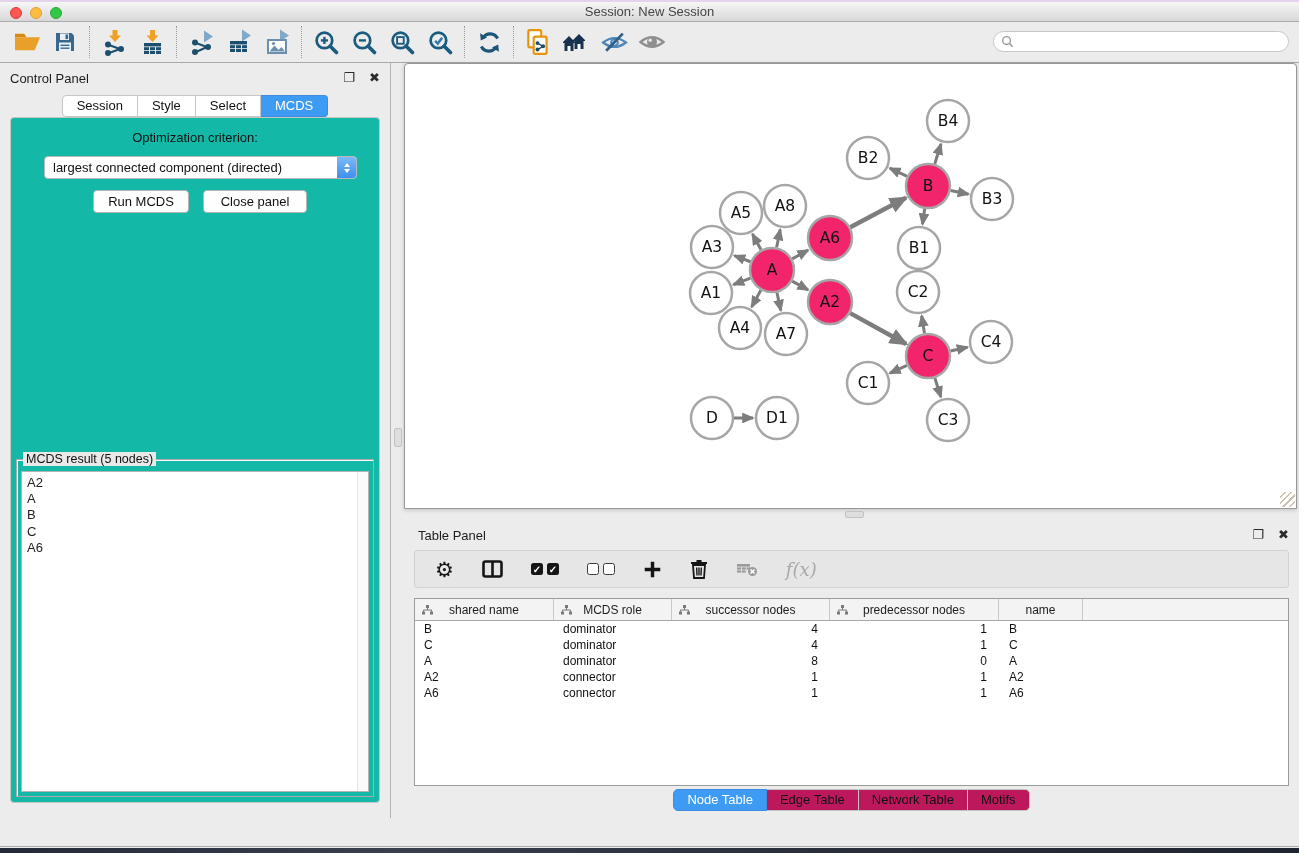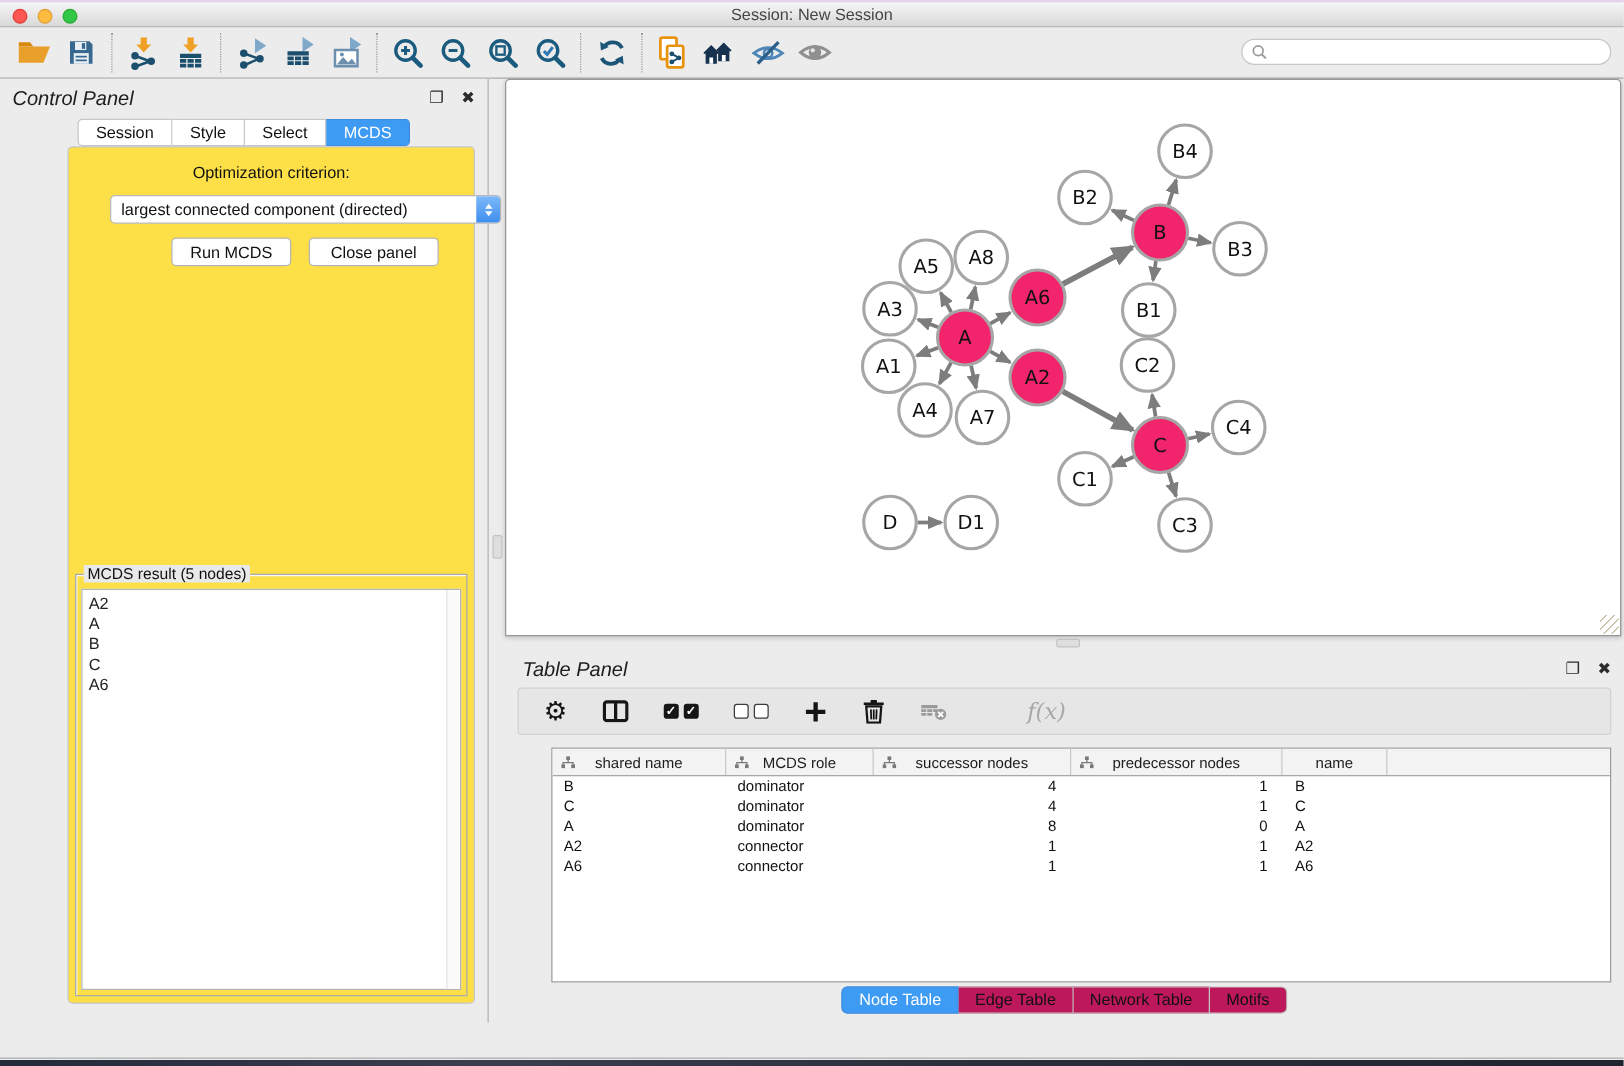--- a/index.html
+++ b/index.html
@@ -21,31 +21,31 @@
     border-bottom:1px solid #A9A9A9; display:flex; align-items:center; padding-left:8px; }
   .tbtn { width:38px; height:36px; display:flex; align-items:center; justify-content:center; }
   .tsep { width:0; height:32px; border-left:1px dotted #9A9A9A; margin:0 5px; }
   .searchbox { position:absolute; right:10px; top:9px; width:296px; height:21px; background:#fff;
     border:1px solid #C7C7C7; border-radius:11px; display:flex; align-items:center; padding-left:7px; }
   .searchbox input { border:none; outline:none; flex:1; font-size:12px; background:transparent; margin-left:4px; }
 
   
   .cp { position:absolute; left:0; top:63px; width:391px; height:755px; background:#ECECEC; border-right:1px solid #B2B2B2; }
   .panel-head { position:relative; height:30px; }
-  .panel-title { position:absolute; left:10px; top:8px; font-size:16px; color:#1d1d1d;font-style:italic; }
+  .panel-title { position:absolute; left:10px; top:8px; font-size:13px; color:#1d1d1d; }
   .ph-icons { position:absolute; right:10px; top:7px; display:flex; gap:14px; font-size:13px; color:#2b2b2b; }
   .ph-icons span { cursor:default; }
   .cp-tabs { position:absolute; left:0; top:32px; width:100%; display:flex; justify-content:center; }
   .cp-tabs .tab { height:22px; line-height:20px; font-size:13px; text-align:center; background:#fff;
     border:1px solid #C6C6C6; border-left:none; padding:0 14px; color:#111; }
   .cp-tabs .tab:first-child { border-left:1px solid #C6C6C6; border-radius:4px 0 0 4px; }
   .cp-tabs .tab:last-child { border-radius:0 4px 4px 0; }
   .cp-tabs .tab.sel { background:#3E9BF4; border-color:#3E8BE0; color:#fff; }
-  .cp-content { position:absolute; left:10px; right:10px; top:54px; bottom:15px; background:#fde047;
-    border:1px solid #C6C6C6; border-radius:4px;margin-left:44px; }
+  .cp-content { position:absolute; left:10px; right:10px; top:54px; bottom:15px; background:#14b8a6;
+    border:1px solid #C6C6C6; border-radius:4px; }
   .crit-label { position:absolute; left:0; right:0; top:12px; text-align:center; font-size:13px; color:#111; }
   .select { position:absolute; left:33px; top:38px; width:313px; height:23px; background:#fff;
     border:1px solid #B9B9B9; border-radius:4px; display:flex; align-items:center; }
   .select .val { flex:1; font-size:13px; padding-left:8px; color:#111; white-space:nowrap; overflow:hidden; }
   .select .spin { width:19px; height:100%; border-radius:0 3px 3px 0; background:linear-gradient(#7CB9F8,#3F8EF0);
     display:flex; flex-direction:column; align-items:center; justify-content:center; gap:2px; }
   .select .spin i { width:0; height:0; border-left:3.5px solid transparent; border-right:3.5px solid transparent; }
   .select .spin .up { border-bottom:4px solid #fff; }
   .select .spin .dn { border-top:4px solid #fff; }
   .btn { position:absolute; top:72px; height:23px; background:#FEFEFE; border:1px solid #B5B5B5; border-radius:4px;
@@ -76,23 +76,23 @@
   
   .tp { position:absolute; left:404px; top:520px; width:895px; height:292px; background:#ECECEC; }
   .tp-toolbar { position:absolute; left:10px; right:10px; top:30px; height:38px; background:#E6E6E6;
     border:1px solid #D2D2D2; border-radius:3px; display:flex; align-items:center; padding-left:20px; gap:28px; }
   .tpi { display:flex; align-items:center; justify-content:center; }
   .gear { font-size:21px; color:#161616; line-height:1; }
   .chkpair { display:flex; gap:4px; }
   .chk { width:12px; height:12px; border-radius:2.5px; background:#161616; color:#fff; font-size:10px;
     display:flex; align-items:center; justify-content:center; font-weight:bold; }
   .unchk { width:12px; height:12px; border-radius:2.5px; border:1.6px solid #3c3c3c; background:#fff; }
-  .fx { font-family:"DejaVu Serif",serif; font-style:italic; font-size:18px; color:#A8A8A8;margin-left:36px; }
-
-  .tbl { position:absolute; left:10px; right:10px; top:78px; height:188px; background:#fff; border:1px solid #9C9C9C; overflow:hidden;margin-left:27px; }
+  .fx { font-family:"DejaVu Serif",serif; font-style:italic; font-size:18px; color:#A8A8A8; }
+
+  .tbl { position:absolute; left:10px; right:10px; top:78px; height:188px; background:#fff; border:1px solid #9C9C9C; overflow:hidden; }
   .thead { display:flex; height:22px; background:#F3F3F3; border-bottom:1px solid #A8A8A8; }
   .th { position:relative; display:flex; align-items:center; justify-content:center; border-right:1px solid #C9C9C9;
     font-size:12px; color:#1c1c1c; }
   .th svg { position:absolute; left:7px; top:6px; }
   .th.c0{width:139px}.th.c1{width:118px}.th.c2{width:158px}.th.c3{width:169px}.th.c4{width:84px}
   .th.fill{flex:1; border-right:none;}
   .trow { display:flex; height:16px; font-size:12px; color:#111; }
   .td { overflow:hidden; white-space:nowrap; line-height:16px; }
   .td.c0{width:139px; padding-left:9px;}
   .td.c1{width:118px; padding-left:9px;}

